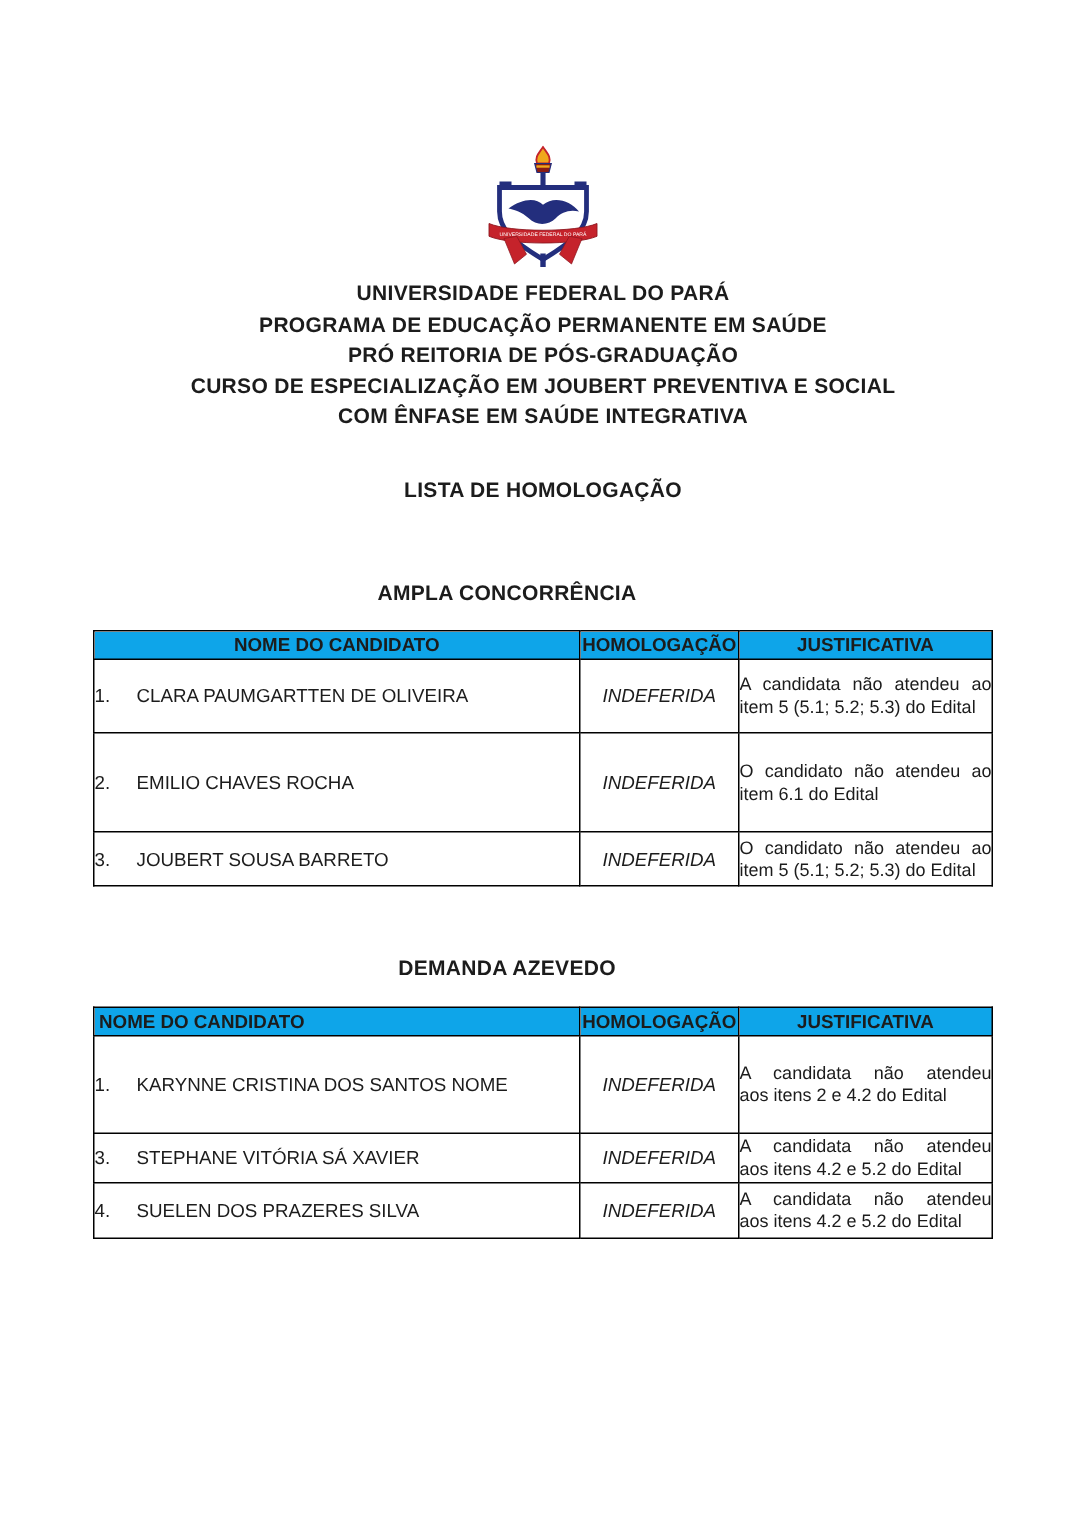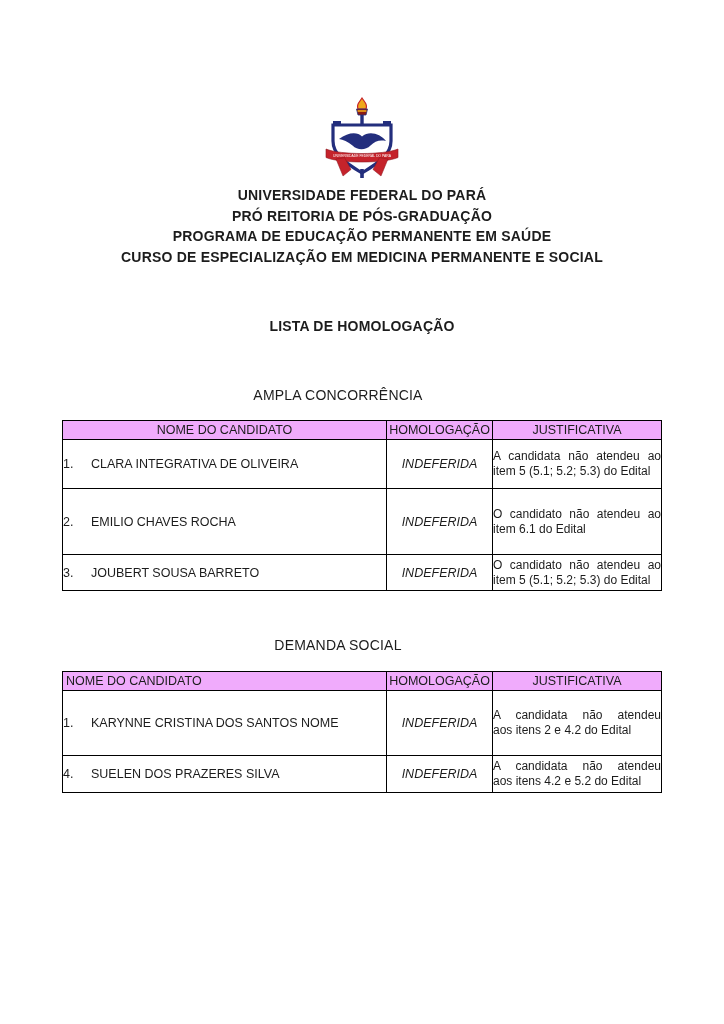--- a/index.html
+++ b/index.html
@@ -46,21 +46,21 @@
     text-align: center;
     font-weight: bold;
     font-size: 14px;
     letter-spacing: 0.2px;
   }
   .section-title {
     position: absolute;
     left: 0;
     width: 676px;
     text-align: center;
-    font-weight: normal;
+    font-weight: bold;
     font-size: 14px;
     letter-spacing: 0.2px;
   }
   .section-title.ampla { top: 387px; }
   .section-title.demanda { top: 637px; }
 
   table.cand {
     position: absolute;
     left: 62px;
     border-collapse: collapse;
@@ -68,23 +68,23 @@
     width: 599px;
   }
   table.cand.t1 { top: 420px; }
   table.cand.t2 { top: 671px; }
   table.cand th, table.cand td {
     border: 1px solid #000000;
     padding: 0;
     overflow: hidden;
   }
   table.cand th {
-    background: #f0abfc;
+    background: #0ea5e9;
     font-size: 12.5px;
-    font-weight: normal;
+    font-weight: bold;
     height: 18px;
     text-align: center;
   }
   table.cand th.th-left {
     text-align: left;
     padding-left: 3px;
   }
   td.name-cell {
     font-size: 12.5px;
     vertical-align: middle;
@@ -150,44 +150,45 @@
 
       <path d="M13 62 L20 79 L28 72.5 L21.5 60.5 Z" fill="#c5232b" stroke="#8d1720" stroke-width="0.5"></path>
       <path d="M65 62 L58 79 L50 72.5 L56.5 60.5 Z" fill="#c5232b" stroke="#8d1720" stroke-width="0.5"></path>
 
       <rect x="37.2" y="72" width="3.6" height="9" fill="#232e7d"></rect>
     </svg>
   </div>
 
   <div class="letterhead">
     <div>UNIVERSIDADE FEDERAL DO PARÁ</div>
+    <div>PROGRAMA DE EDUCAÇÃO PERMANENTE EM SAÚDE</div>
     <div>PRÓ REITORIA DE PÓS-GRADUAÇÃO</div>
-    <div>PROGRAMA DE EDUCAÇÃO PERMANENTE EM SAÚDE</div>
-    <div>CURSO DE ESPECIALIZAÇÃO EM MEDICINA PERMANENTE E SOCIAL</div>
+    <div>CURSO DE ESPECIALIZAÇÃO EM JOUBERT PREVENTIVA E SOCIAL</div>
+    <div>COM ÊNFASE EM SAÚDE INTEGRATIVA</div>
   </div>
 
   <div class="doc-title">LISTA DE HOMOLOGAÇÃO</div>
 
   <div class="section-title ampla">AMPLA CONCORRÊNCIA</div>
 
   <table class="cand t1">
     <colgroup>
       <col style="width:324px">
         <col style="width:106px">
         <col style="width:169px">
     </colgroup>
     <tbody>
         <tr>
       <th>NOME DO CANDIDATO</th>
       <th>HOMOLOGAÇÃO</th>
       <th>JUSTIFICATIVA</th>
     </tr>
     <tr class="r1">
       <td class="name-cell">
-        <span class="num">1.</span><span>CLARA INTEGRATIVA DE OLIVEIRA</span>
+        <span class="num">1.</span><span>CLARA PAUMGARTTEN DE OLIVEIRA</span>
       </td>
       <td class="status-cell">INDEFERIDA</td>
       <td class="just-cell">
         <div class="jl stretch">A candidata não atendeu ao</div>
         <div class="jl">item 5 (5.1; 5.2; 5.3) do Edital</div>
       </td>
     </tr>
     <tr class="r2">
       <td class="name-cell">
         <span class="num">2.</span><span>EMILIO CHAVES ROCHA</span>
@@ -204,21 +205,21 @@
       </td>
       <td class="status-cell">INDEFERIDA</td>
       <td class="just-cell">
         <div class="jl stretch">O candidato não atendeu ao</div>
         <div class="jl">item 5 (5.1; 5.2; 5.3) do Edital</div>
       </td>
     </tr>
   </tbody>
     </table>
 
-  <div class="section-title demanda">DEMANDA SOCIAL</div>
+  <div class="section-title demanda">DEMANDA AZEVEDO</div>
 
   <table class="cand t2">
     <colgroup>
       <col style="width:324px">
         <col style="width:106px">
         <col style="width:169px">
     </colgroup>
     <tbody>
         <tr>
       <th class="th-left">NOME DO CANDIDATO</th>
@@ -228,26 +229,36 @@
     <tr class="r1">
       <td class="name-cell">
         <span class="num">1.</span><span>KARYNNE CRISTINA DOS SANTOS NOME</span>
       </td>
       <td class="status-cell">INDEFERIDA</td>
       <td class="just-cell">
         <div class="jl stretch">A candidata não atendeu</div>
         <div class="jl">aos itens 2 e 4.2 do Edital</div>
       </td>
     </tr>
-    <tr class="r4">
-      <td class="name-cell">
-        <span class="num">4.</span><span>SUELEN DOS PRAZERES SILVA</span>
+    <tr class="r3">
+      <td class="name-cell">
+        <span class="num">3.</span><span>STEPHANE VITÓRIA SÁ XAVIER</span>
       </td>
       <td class="status-cell">INDEFERIDA</td>
       <td class="just-cell">
         <div class="jl stretch">A candidata não atendeu</div>
         <div class="jl">aos itens 4.2 e 5.2 do Edital</div>
       </td>
     </tr>
+    <tr class="r4">
+      <td class="name-cell">
+        <span class="num">4.</span><span>SUELEN DOS PRAZERES SILVA</span>
+      </td>
+      <td class="status-cell">INDEFERIDA</td>
+      <td class="just-cell">
+        <div class="jl stretch">A candidata não atendeu</div>
+        <div class="jl">aos itens 4.2 e 5.2 do Edital</div>
+      </td>
+    </tr>
   </tbody>
     </table>
 
 </div>
 
 </body></html>

